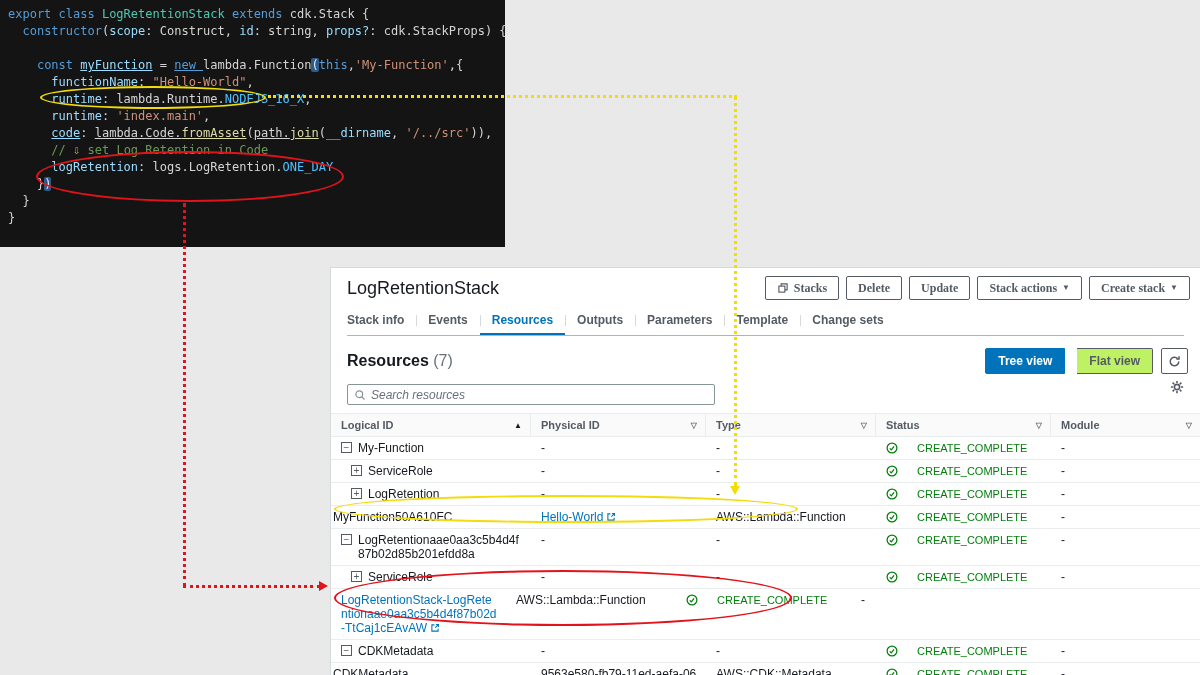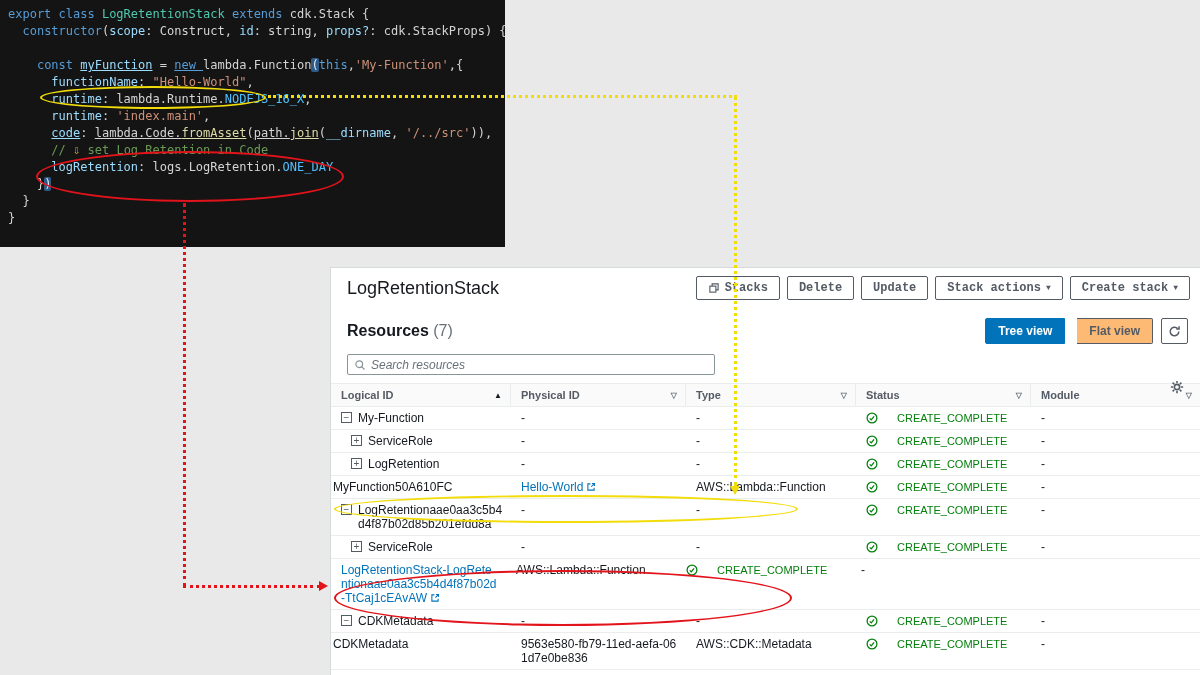--- a/index.html
+++ b/index.html
@@ -16,56 +16,56 @@
   .tk-u{text-decoration:underline}
   .tk-hl{background:#2d5c8a; border-radius:2px; color:#e8e8e8;}
 
   
   .console { position:absolute; left:330px; top:267px; width:870px; height:408px; background:#fff;
     border-left:1px solid #d5dbdb; border-top:1px solid #d5dbdb; overflow:hidden; z-index:2; }
   .console-top { display:flex; justify-content:space-between; align-items:center; padding:8px 10px 6px 16px; }
   .console-title { font-size:18px; font-weight:500; line-height:22px; }
   .header-buttons { display:flex; align-items:center; }
   .aws-btn { background:#fff; border:1px solid #545b64; border-radius:2px; color:#545b64; font-weight:bold;
-    font-size:12px; padding:4px 11px; margin-left:7px; font-family:Liberation Mono, monospace; display:inline-flex; align-items:center; gap:5px; cursor:pointer; line-height:14px;}
+    font-size:12px; padding:4px 11px; margin-left:7px; font-family:Liberation Serif, serif; display:inline-flex; align-items:center; gap:5px; cursor:pointer; line-height:14px;}
   .caret { font-size:8px; line-height:10px; }
   .btn-ico { display:inline-flex; color:#545b64; }
 
   .tabs { display:flex; margin:0 16px; border-bottom:1px solid #aab7b8; }
   .tab { font-size:12px; font-weight:bold; color:#545b64; padding:7px 12px 8px; position:relative; cursor:pointer; line-height:14px;}
   .tab:first-child { padding-left:0; }
   .tab:not(:first-child)::before { content:''; position:absolute; left:0; top:9px; height:11px; width:1px; background:#d5dbdb; }
   .tab.active { color:#0073bb; padding-bottom:6px; border-bottom:2px solid #0073bb; }
 
   .res-bar { display:flex; justify-content:space-between; align-items:center; padding:12px 12px 0 16px; }
   .res-heading { font-size:16px; font-weight:bold; }
   .res-count { font-size:16px; font-weight:normal; color:#687078; }
   .res-controls { display:flex; align-items:center; }
   .view-toggle { display:inline-flex;gap:12px; }
-  .seg-btn { font-family:inherit; font-size:12px; font-weight:bold; padding:5px 12px; background:#fdba74;
+  .seg-btn { font-family:inherit; font-size:12px; font-weight:bold; padding:5px 12px; background:#bef264;
     border:1px solid #545b64; color:#545b64; cursor:pointer; line-height:14px;}
   .seg-btn:first-child { border-radius:2px 0 0 2px; }
   .seg-btn:last-child { border-radius:0 2px 2px 0; border-left:none; }
   .seg-btn.seg-active { background:#0073bb; border-color:#0073bb; color:#fff; }
   .icon-btn { width:27px; height:26px; margin-left:8px; background:#fff; border:1px solid #545b64; border-radius:2px;
     display:inline-flex; align-items:center; justify-content:center; color:#545b64; cursor:pointer; }
   .gear { position:absolute; right:16px; top:112px; color:#545b64; cursor:pointer; display:inline-flex; }
 
   .search-wrap { margin:10px 16px 8px; width:368px; height:21px; border:1px solid #879596; border-radius:2px;
     display:flex; align-items:center; padding:0 6px; background:#fff; }
   .search-wrap input { border:none; outline:none; flex:1; font-family:inherit; font-size:12px; margin-left:5px; }
   .search-wrap input::placeholder { color:#687078; font-style:italic; }
 
   .tbl { border-top:1px solid #eaeded; font-size:12px; }
   .thead { display:flex; background:#fafafa; border-bottom:1px solid #eaeded; font-weight:bold; font-size:11px; color:#545b64; }
   .th { padding:5px 8px 5px 10px; display:flex; justify-content:space-between; align-items:center; border-right:1px solid #eaeded; }
   .th:last-child { border-right:none; }
   .th-ico { font-size:8px; color:#687078; cursor:pointer; }
   .th-ico.sort { color:#16191f; }
-  .c0{width:180px} .c1{width:175px} .c2{width:170px} .c3{width:175px} .c4{flex:1}
+  .c0{width:200px} .c1{width:175px} .c2{width:170px} .c3{width:175px} .c4{flex:1}
   .row { display:flex; border-bottom:1px solid #eaeded; }
   .cell { padding:4px 8px 4px 10px; line-height:14px; word-break:break-all; }
   .cell.logical { display:flex; gap:6px; align-items:flex-start; word-break:break-all; }
   .cell.logical.ind1 { padding-left:20px; }
   .cell.logical.leaf { padding-left:2px; }
   .expander { flex:0 0 auto; width:11px; height:11px; border:1px solid #545b64; color:#545b64; font-size:10px;
     line-height:9px; text-align:center; margin-top:1px; cursor:pointer; background:#fff; }
   .logical-text { min-width:0; }
   .res-link { color:#0073bb; text-decoration:none; cursor:pointer; }
   .ext-ico { display:inline-flex; margin-left:3px; vertical-align:-1px; color:#0073bb; }
@@ -133,20 +133,29 @@
           <span>Stack actions</span>
           <span class="caret">▼</span>
         </button>
         <button class="aws-btn">
           <span>Create stack</span>
           <span class="caret">▼</span>
         </button>
       </div>
   </div>
 
+  <div class="tabs">
+      <div class="tab">Stack info</div>
+      <div class="tab">Events</div>
+      <div class="tab active">Resources</div>
+      <div class="tab">Outputs</div>
+      <div class="tab">Parameters</div>
+      <div class="tab">Template</div>
+      <div class="tab">Change sets</div>
+    </div>
 
   <div class="res-bar">
     <div>
       <span class="res-heading">Resources</span>
       <span class="res-count">(7)</span>
     </div>
     <div class="res-controls">
       <span class="view-toggle">
           <button class="seg-btn seg-active">Tree view</button>
           <button class="seg-btn">Flat view</button>

